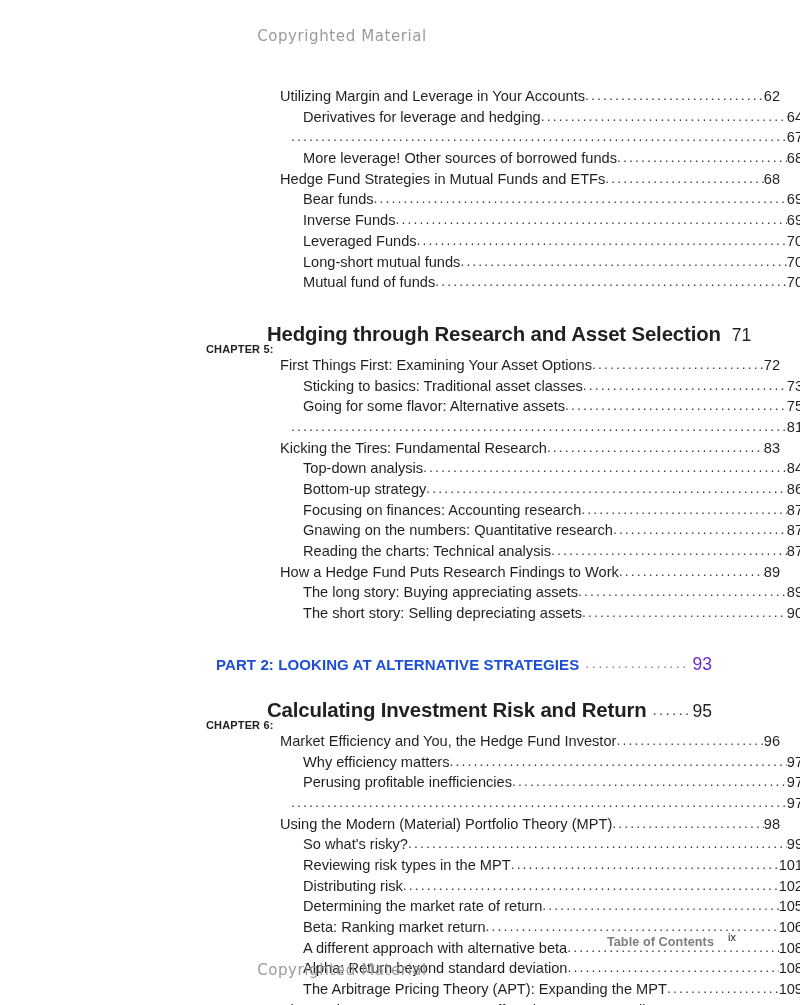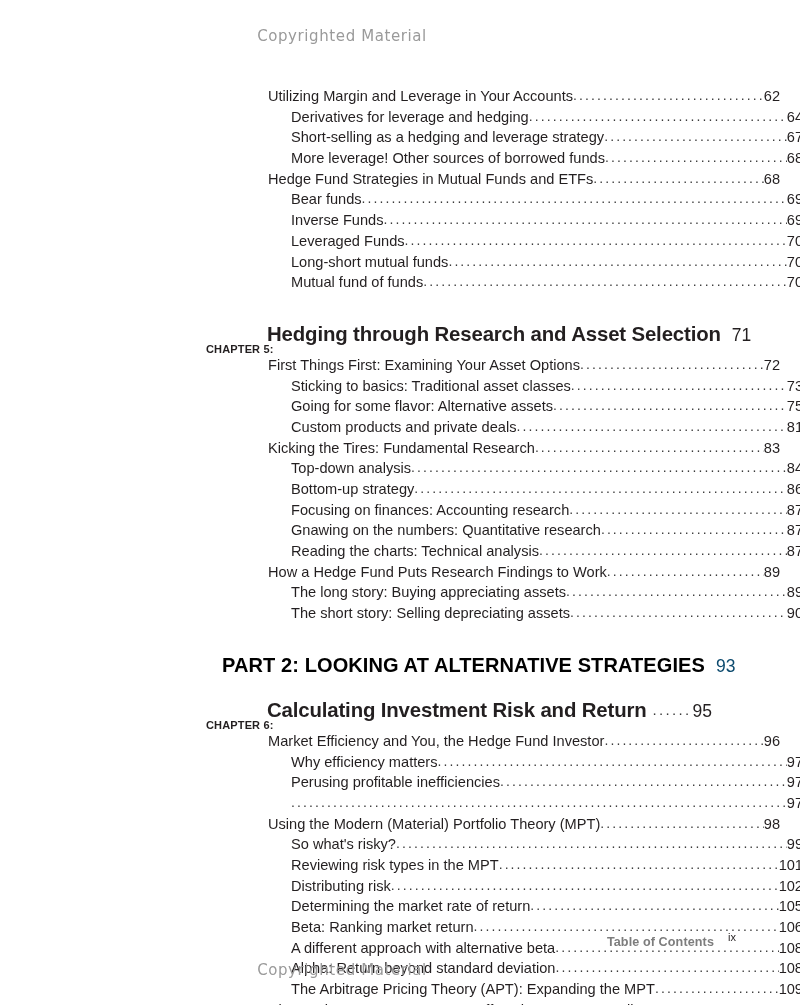--- a/index.html
+++ b/index.html
@@ -44,20 +44,21 @@
     align-items: baseline;
     width: 512px;          
     margin-left: 200px;
     height: 20.7px;
     color: #231f20;
   }
 
   .row .title {
     white-space: nowrap;
     flex: 0 0 auto;
+    margin-left: 12px;
   }
 
   .row .leader {
     flex: 1 1 auto;
     overflow: hidden;
     white-space: nowrap;
     min-width: 0;
     color: #3b3b3b;
     letter-spacing: 2.1px;
     font-size: 14px;
@@ -116,35 +117,35 @@
   .row.chapter .leadgap { flex: 0 0 6px; }
   .row.chapter .pggap { flex: 0 0 5px; }
 
   
   .row.part {
     height: 34px;
     padding-left: 0;
     color: #8a8a8a;
   }
   .row.part .title {
-    margin-left: 22px;
-    font-size: 20px;
+    margin-left: 16px;
+    font-size: 15px;
     font-weight: bold;
     letter-spacing: 0.1px;
-    color: #000000;
+    color: #1d4ed8;
   }
   .row.part .leader {
     color: #8a8a8a;
     letter-spacing: 2.3px;
     font-size: 15px;
     top: -2px;
   }
   .row.part .pg {
     font-size: 17.5px;
-    color: #0c4a6e;
+    color: #6d28d9;
   }
   .row.part .leadgap { flex: 0 0 6px; }
   .row.part .pggap { flex: 0 0 5px; }
 
   
   .gap-sm { height: 11px; }
   .gap-lg { height: 28px; }
 
   
   .footer {
@@ -184,21 +185,20 @@
         <span class="title">Utilizing Margin and Leverage in Your Accounts</span>
         <span class="leader">............................................................................................................................................</span>
         <span class="pg">62</span>
       </div>
       <div class="row lvl2">
         <span class="title">Derivatives for leverage and hedging</span>
         <span class="leader">............................................................................................................................................</span>
         <span class="pg">64</span>
       </div>
       <div class="row lvl2">
-        <span class="title">Short-selling as a hedging and leverage strategy</span>
         <span class="leader">............................................................................................................................................</span>
         <span class="pg">67</span>
       </div>
       <div class="row lvl2">
         <span class="title">More leverage! Other sources of borrowed funds</span>
         <span class="leader">............................................................................................................................................</span>
         <span class="pg">68</span>
       </div>
       <div class="row lvl1">
         <span class="title">Hedge Fund Strategies in Mutual Funds and ETFs</span>
@@ -248,21 +248,20 @@
         <span class="title">Sticking to basics: Traditional asset classes</span>
         <span class="leader">............................................................................................................................................</span>
         <span class="pg">73</span>
       </div>
       <div class="row lvl2">
         <span class="title">Going for some flavor: Alternative assets</span>
         <span class="leader">............................................................................................................................................</span>
         <span class="pg">75</span>
       </div>
       <div class="row lvl2">
-        <span class="title">Custom products and private deals</span>
         <span class="leader">............................................................................................................................................</span>
         <span class="pg">81</span>
       </div>
       <div class="row lvl1">
         <span class="title">Kicking the Tires: Fundamental Research</span>
         <span class="leader">............................................................................................................................................</span>
         <span class="pg">83</span>
       </div>
       <div class="row lvl2">
         <span class="title">Top-down analysis</span>

